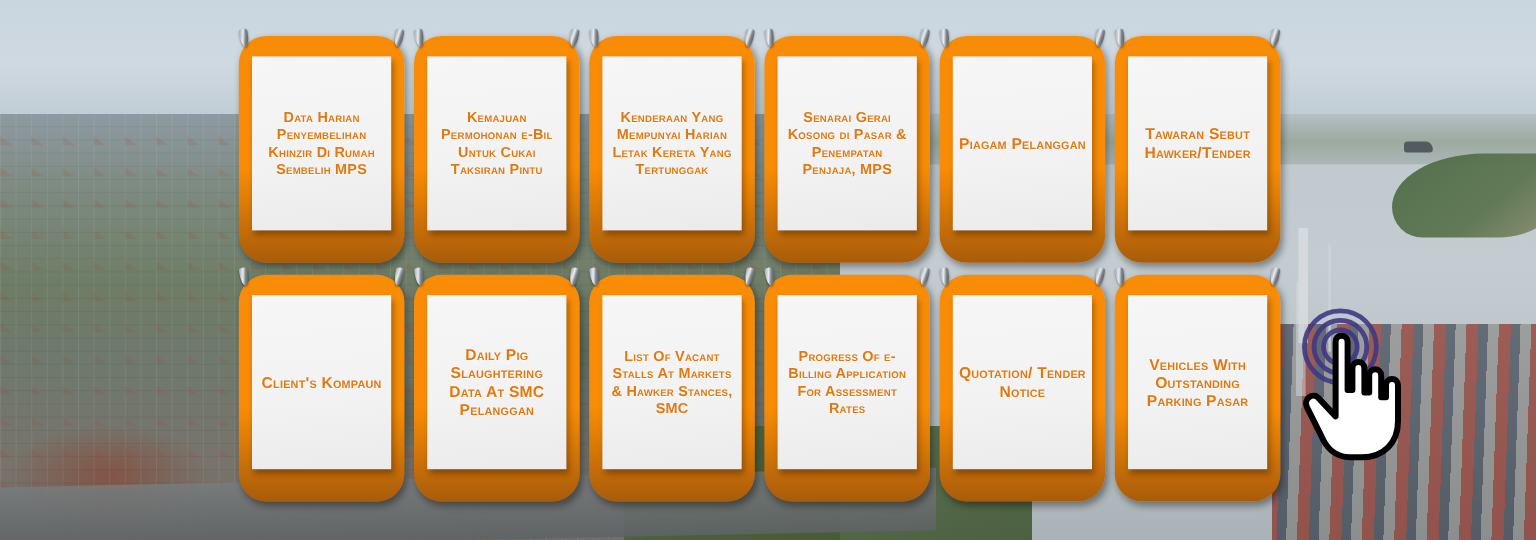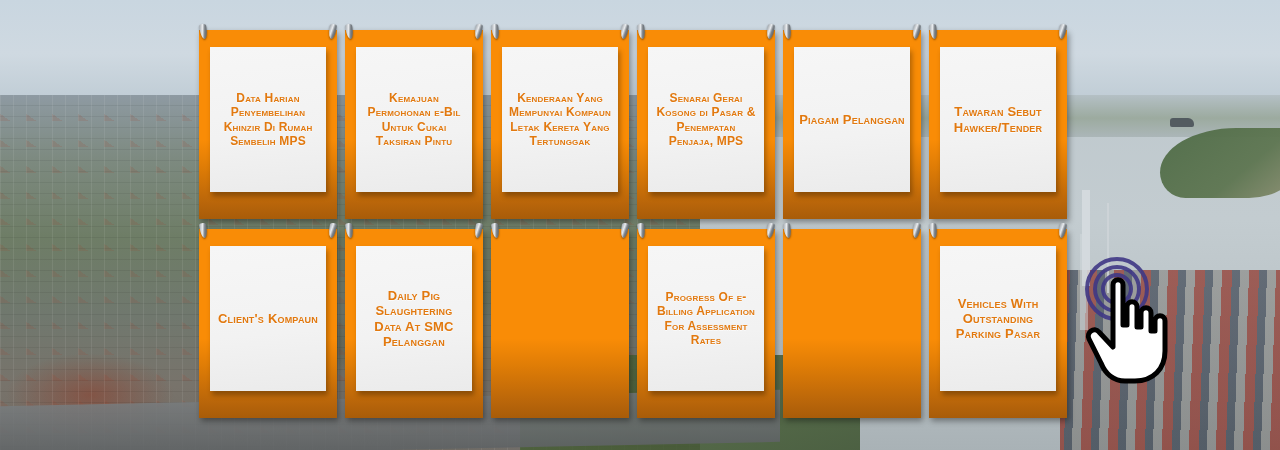--- a/index.html
+++ b/index.html
@@ -128,20 +128,21 @@
     height: 189px;
     background: linear-gradient(180deg,
         #f98c06 0%,
         #f98c06 58%,
         #e07d06 72%,
         #b8650a 92%,
         #a85c09 100%);
     box-shadow: 2px 3px 6px rgba(0,0,0,.38);
     overflow: visible;
     cursor: pointer;
+    border-radius: 23px;
   }
 
   .paper {
     position: absolute;
     left: 11px;
     top: 17px;
     width: 116px;
     height: 145px;
     background: linear-gradient(175deg, #f6f6f6 0%, #f2f2f2 60%, #ebebeb 100%);
     box-shadow: 2px 4px 5px rgba(0,0,0,.30);
@@ -235,21 +236,21 @@
         </div>
         <div class="tile">
           <div class="paper">
             <p class="tile-label sm">Kemajuan Permohonan e-Bil Untuk Cukai Taksiran Pintu</p>
           </div>
           <span class="pin left"></span>
           <span class="pin right"></span>
         </div>
         <div class="tile">
           <div class="paper">
-            <p class="tile-label sm">Kenderaan Yang Mempunyai Kompaun Letak Kereta Yang Tertunggak</p>
+            <p class="tile-label sm">Kenderaan Yang Mempunyai Harian Letak Kereta Yang Tertunggak</p>
           </div>
           <span class="pin left"></span>
           <span class="pin right"></span>
         </div>
         <div class="tile">
           <div class="paper">
             <p class="tile-label sm">Senarai Gerai Kosong di Pasar &amp; Penempatan Penjaja, MPS</p>
           </div>
           <span class="pin left"></span>
           <span class="pin right"></span>
@@ -278,31 +279,37 @@
           <span class="pin right"></span>
         </div>
         <div class="tile">
           <div class="paper">
             <p class="tile-label">Daily Pig Slaughtering Data At SMC Pelanggan</p>
           </div>
           <span class="pin left"></span>
           <span class="pin right"></span>
         </div>
         <div class="tile">
+          <div class="paper">
+            <p class="tile-label sm">List Of Vacant Stalls At Markets &amp; Hawker Stances, SMC</p>
+          </div>
           <span class="pin left"></span>
           <span class="pin right"></span>
         </div>
         <div class="tile">
           <div class="paper">
             <p class="tile-label sm">Progress Of e-Billing Application For Assessment Rates</p>
           </div>
           <span class="pin left"></span>
           <span class="pin right"></span>
         </div>
         <div class="tile">
+          <div class="paper">
+            <p class="tile-label">Quotation/ Tender Notice</p>
+          </div>
           <span class="pin left"></span>
           <span class="pin right"></span>
         </div>
         <div class="tile">
           <div class="paper">
             <p class="tile-label">Vehicles With Outstanding Parking Pasar</p>
           </div>
           <span class="pin left"></span>
           <span class="pin right"></span>
         </div>

